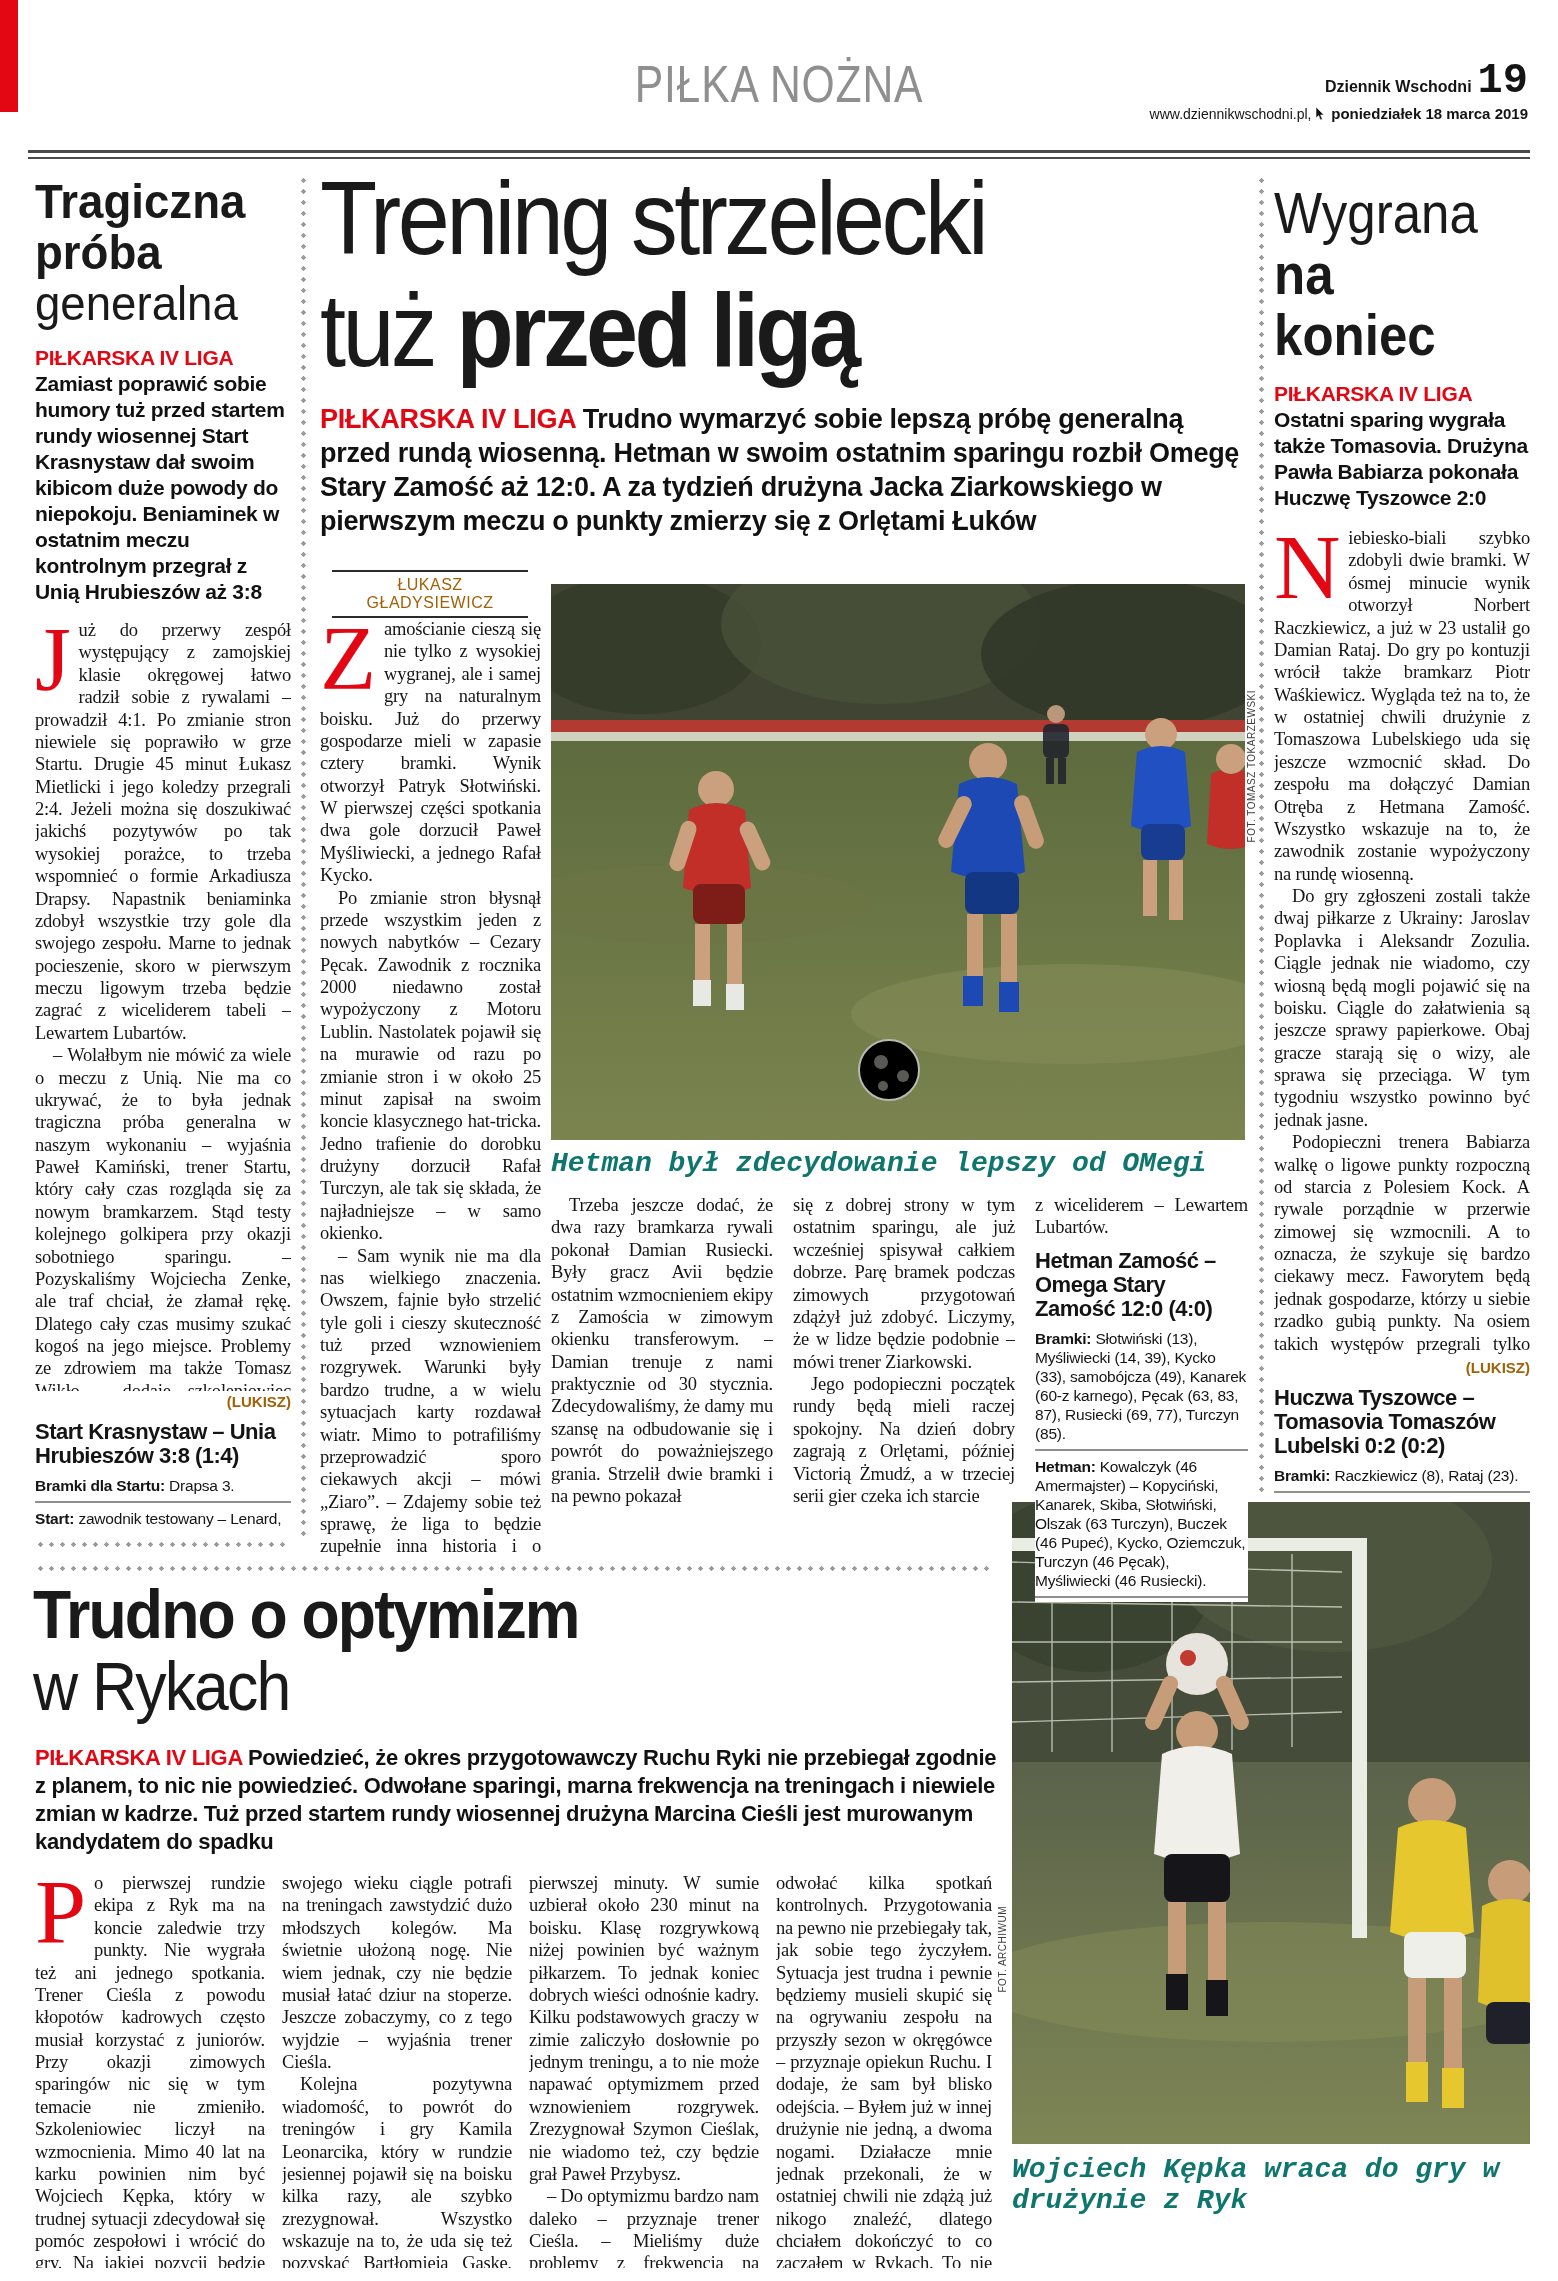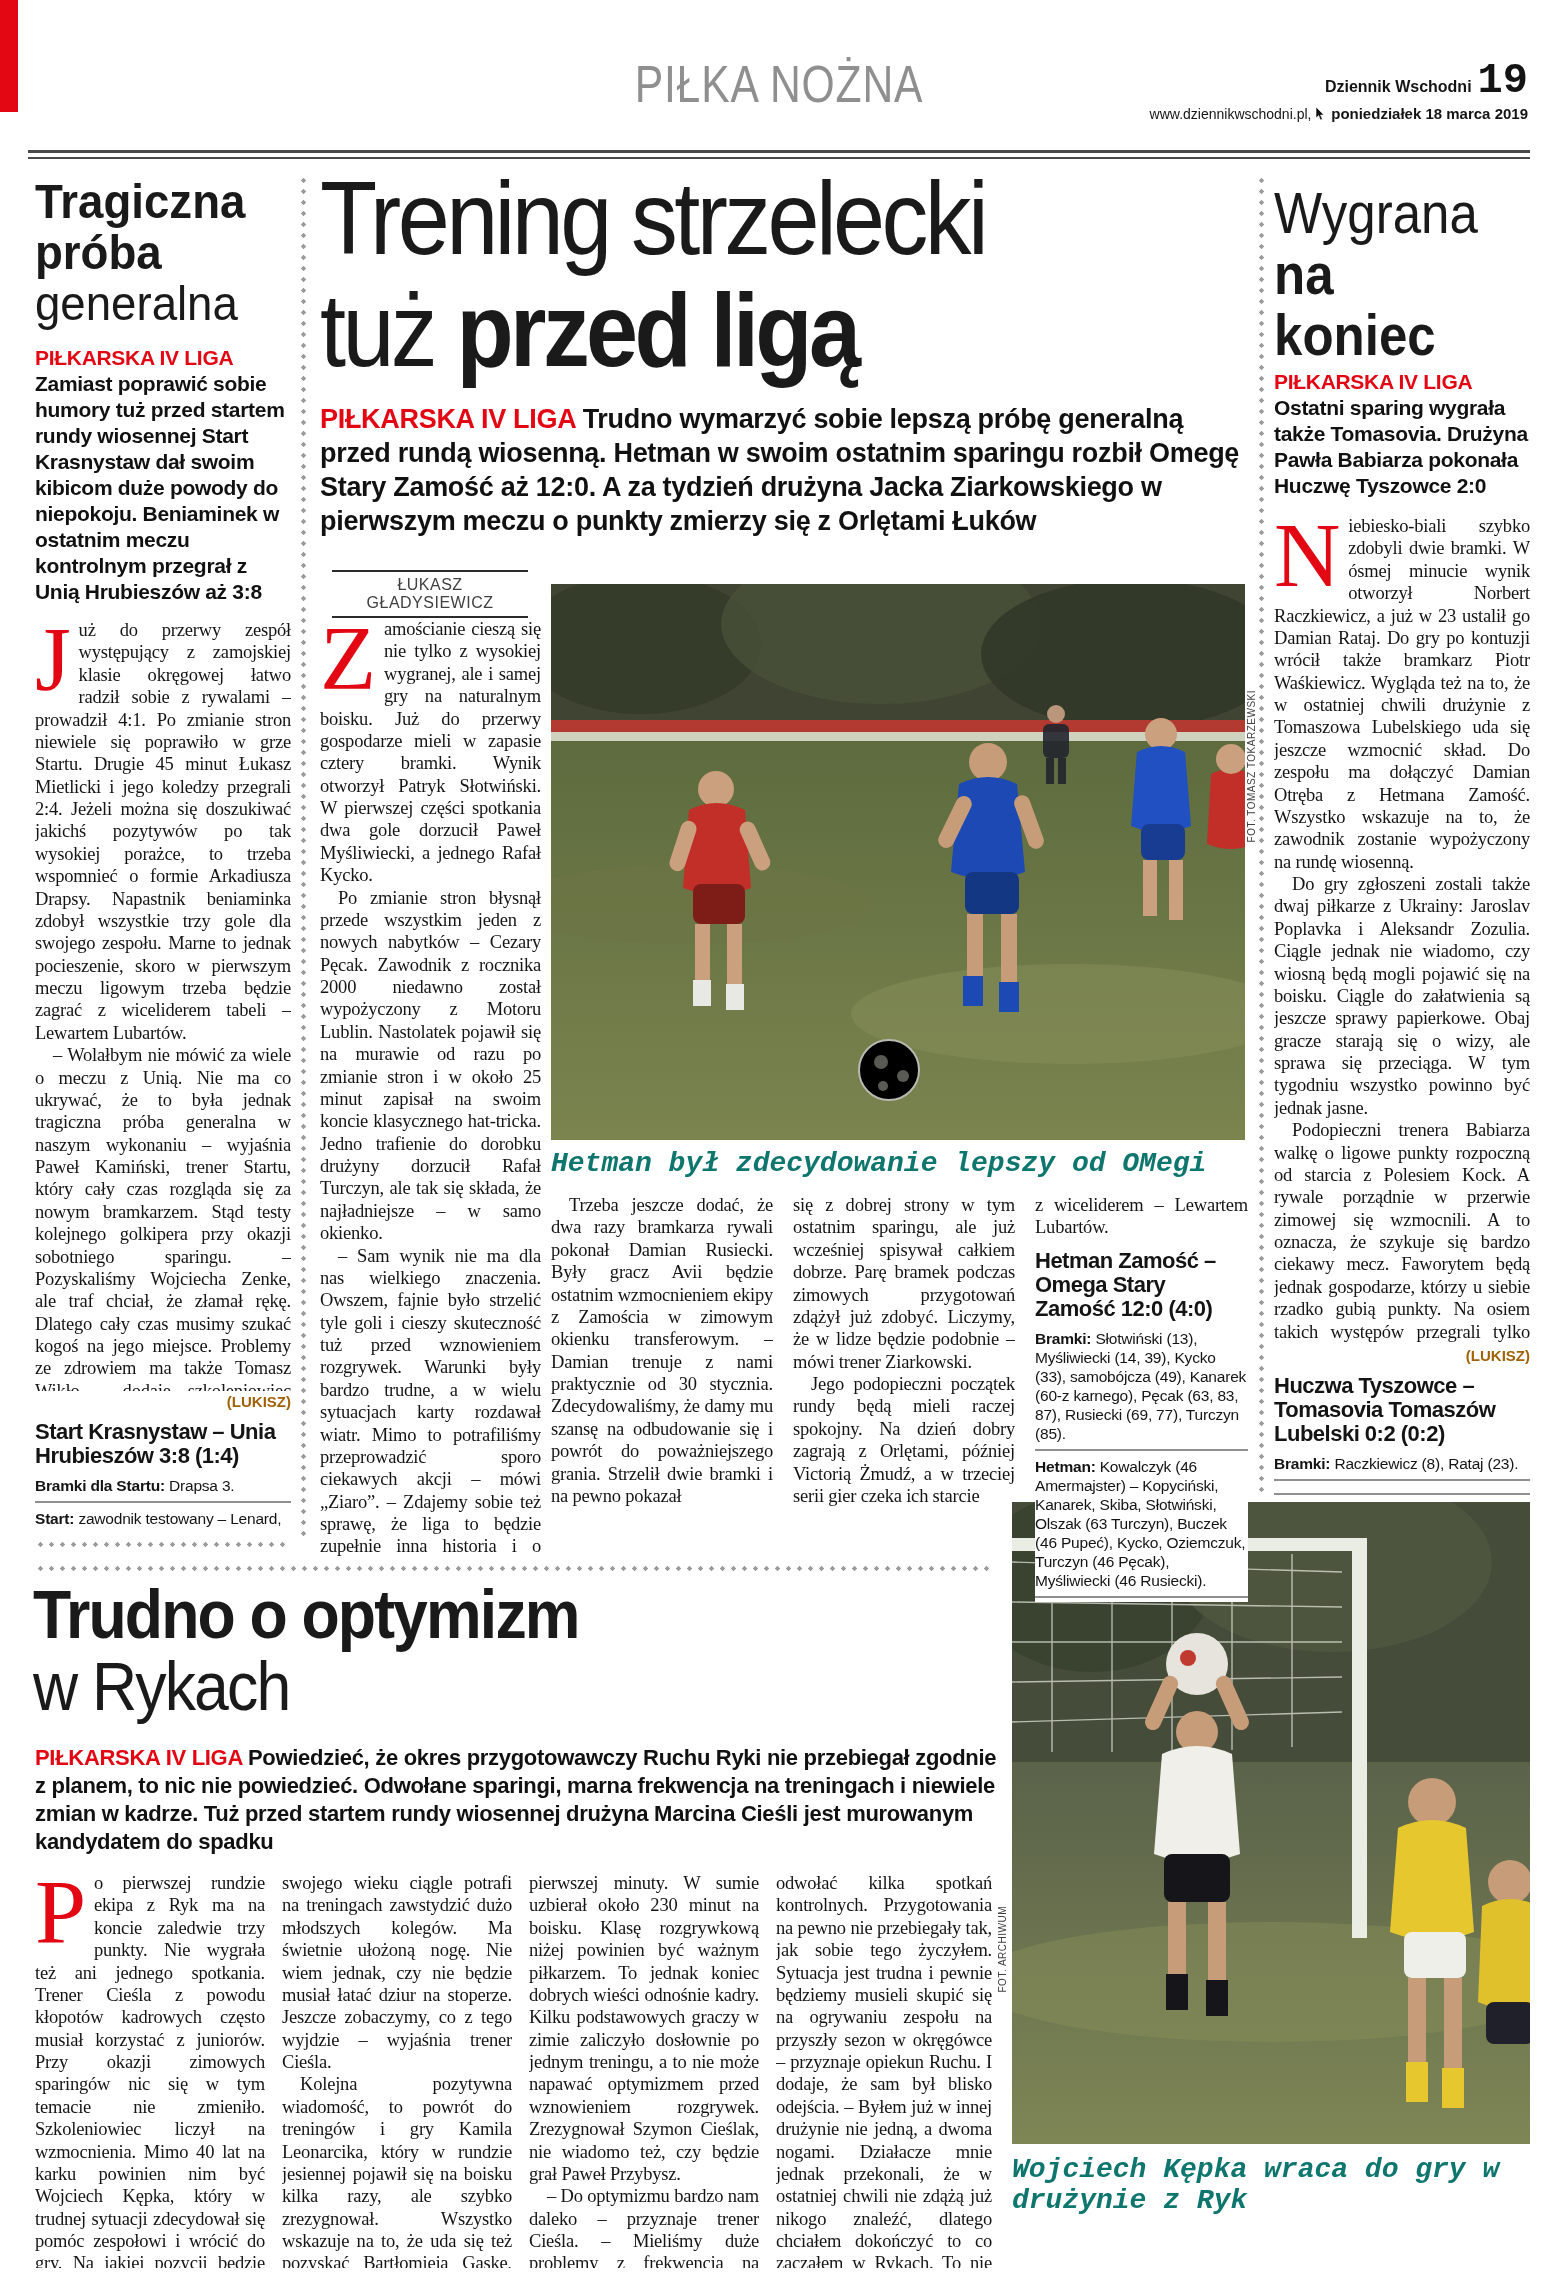--- a/index.html
+++ b/index.html
@@ -38,21 +38,21 @@
          letter-spacing:-0.2px;text-align:justify;color:#141414;overflow:hidden;}
   .serif p{margin:0;text-indent:18px;}
   .serif p.first{text-indent:0;}
   .dropcap{float:left;font-family:"Liberation Serif",serif;color:#e30613;
            font-size:92px;line-height:72px;padding:4px 8px 0 0;}
   .signature{font-family:"Liberation Sans",sans-serif;font-weight:bold;font-size:15px;
              text-align:right;margin-top:2px;color:#a16207;}
 
   
   .byline{border-top:2px solid #2b2b2b;border-bottom:2px solid #2b2b2b;text-align:center;
-          font-size:16px;letter-spacing:0.5px;padding:4px 0;color:#404040;}
+          font-size:16px;letter-spacing:0.5px;padding:4px 0;color:#a16207;}
 
   
   .mbox{font-family:"Liberation Sans",sans-serif;}
   .mbox .mbox-title{font-weight:bold;font-size:22px;line-height:24px;letter-spacing:-0.5px;margin:10px 0 6px;}
   .mbox .mbox-line{font-size:15.5px;line-height:19px;border-bottom:2px solid #8f8f8f;
                    padding:2px 0 6px;margin-bottom:4px;letter-spacing:-0.2px;}
   .mbox .mbox-line b{font-weight:bold;}
 
   
   .photo{overflow:hidden;background:#6e774a;}
@@ -233,21 +233,21 @@
       </div>
     </div>
   </div>
   <div class="abs dots-h" style="left:1035px;top:1470px;width:213px;"></div>
 
   <div class="abs" style="left:1274px;top:178px;width:256px;height:1322px;overflow:hidden;">
     <div class="hl" style="font-size:58px;line-height:61px;transform:scaleX(0.88);margin-top:4px;">
       <div class="light">Wygrana</div>
       <div class="bold">na koniec</div>
     </div>
-    <p class="lead" style="font-size:21px;line-height:26px;margin:4px 0 0;">
+    <p class="lead" style="font-size:21px;line-height:26px;margin:16px 0 0;">
       <span class="kicker">PIŁKARSKA IV LIGA</span>
       <span>Ostatni sparing wygrała także Tomasovia. Drużyna Pawła Babiarza pokonała Huczwę Tyszowce 2:0</span>
     </p>
     <div class="serif" style="margin-top:16px;height:830px;">
       <span class="dropcap">N</span>
       <p class="first">iebiesko-biali szybko zdobyli dwie bramki. W ósmej minucie wynik otworzył Norbert Raczkiewicz, a już w 23 ustalił go Damian Rataj. Do gry po kontuzji wrócił także bramkarz Piotr Waśkiewicz. Wygląda też na to, że w ostatniej chwili drużynie z Tomaszowa Lubelskiego uda się jeszcze wzmocnić skład. Do zespołu ma dołączyć Damian Otręba z Hetmana Zamość. Wszystko wskazuje na to, że zawodnik zostanie wypożyczony na rundę wiosenną.</p>
       <p>Do gry zgłoszeni zostali także dwaj piłkarze z Ukrainy: Jaroslav Poplavka i Aleksandr Zozulia. Ciągle jednak nie wiadomo, czy wiosną będą mogli pojawić się na boisku. Ciągle do załatwienia są jeszcze sprawy papierkowe. Obaj gracze starają się o wizy, ale sprawa się przeciąga. W tym tygodniu wszystko powinno być jednak jasne.</p>
       <p>Podopieczni trenera Babiarza walkę o ligowe punkty rozpoczną od starcia z Polesiem Kock. A rywale porządnie w przerwie zimowej się wzmocnili. A to oznacza, że szykuje się bardzo ciekawy mecz. Faworytem będą jednak gospodarze, którzy u siebie rzadko gubią punkty. Na osiem takich występów przegrali tylko raz, zaliczyli też dwa remisy i pięć zwycięstw.</p>
     </div>
     <div class="signature">(LUKISZ)</div>

